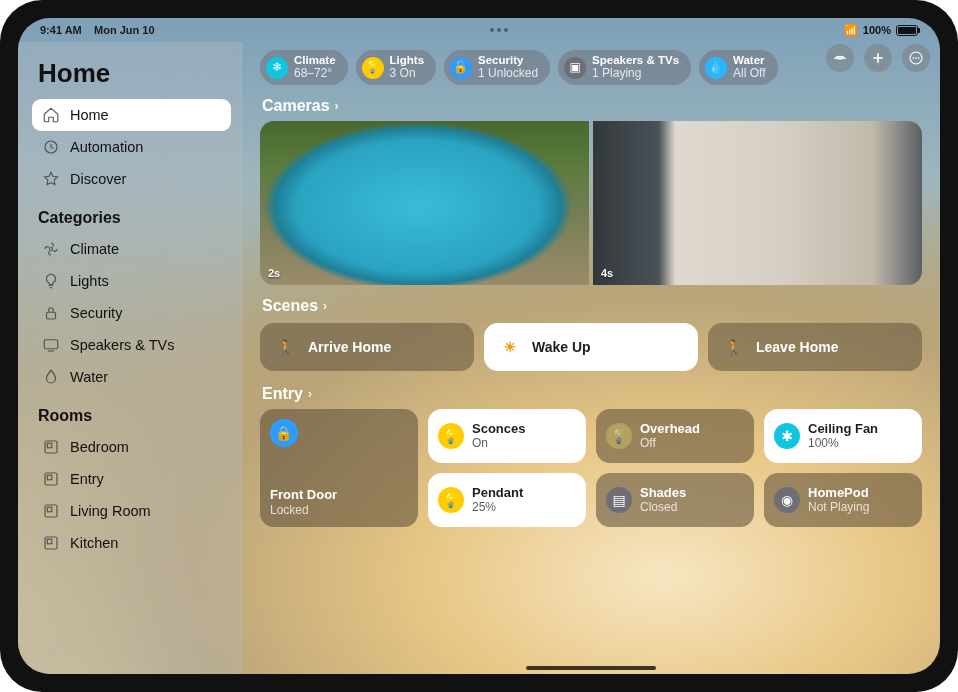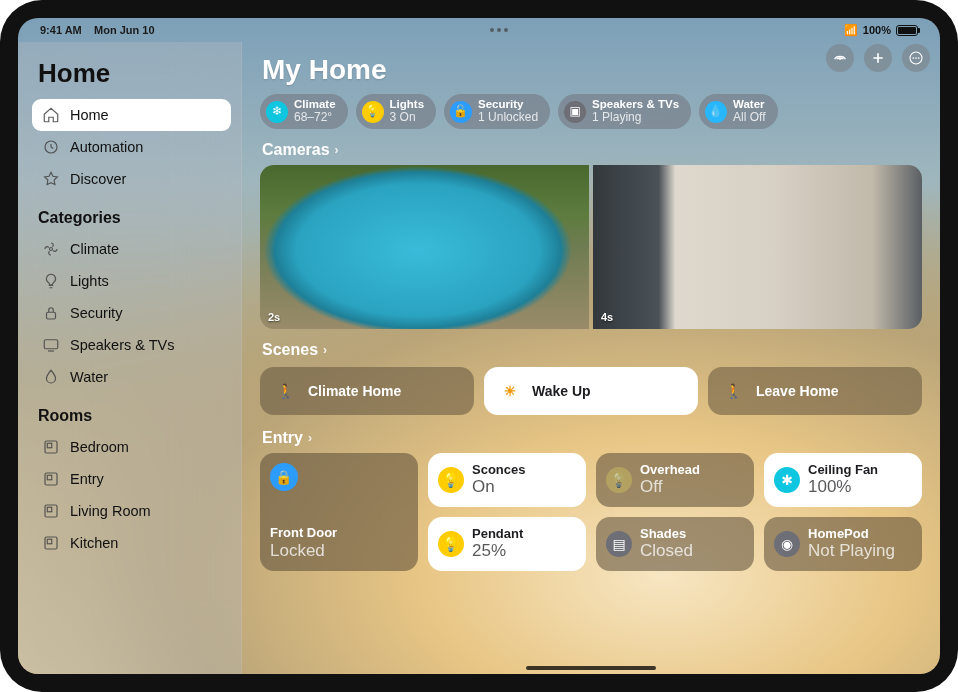--- a/index.html
+++ b/index.html
@@ -3,21 +3,21 @@
 <meta charset="utf-8">
 <style>
   * { box-sizing: border-box; margin: 0; padding: 0; font-family: -apple-system, BlinkMacSystemFont, "Segoe UI", Helvetica, Arial, sans-serif; }
   html, body { width: 958px; height: 692px; overflow: hidden; }
   .device {
     position: relative; width: 958px; height: 692px;
     background: #111; border-radius: 42px; padding: 18px;
   }
   .screen {
     position: relative; width: 100%; height: 100%;
-    border-radius: 20px; overflow: hidden;
+    border-radius: 32px; overflow: hidden;
     background:
       radial-gradient(1200px 700px at 70% 85%, #f7e6c2 0%, #e8c685 20%, #b9a478 40%, transparent 60%),
       linear-gradient(180deg, #7da0b8 0%, #9fb6bd 25%, #b5a77c 55%, #d7c18e 80%, #e8d2a2 100%);
     padding-left: 24px;
   }
   
   .statusbar {
     position: absolute; top: 0; left: 0; right: 0; height: 24px;
     display: flex; justify-content: space-between; align-items: center;
     padding: 0 22px; font-size: 11px; font-weight: 600; color: #1b1b1b;
@@ -102,21 +102,21 @@
   
   .tileGrid{ display:grid; grid-template-columns: repeat(4, 1fr); grid-auto-rows: 54px; gap:10px;}
   .tile{
     border-radius:14px; padding:8px 10px; cursor:pointer;
     background: rgba(90,75,55,0.55); backdrop-filter: blur(15px); color:#fff;
     display:flex; align-items:center; gap:8px; font-size:13px;
   }
   .tile.on{ background:#fff; color:#1e1e22;}
   .tile .ticon{ width:26px;height:26px;border-radius:13px;display:flex;align-items:center;justify-content:center;font-size:14px;color:#fff;}
   .tile .tn{font-weight:600;line-height:1.15;}
-  .tile .ts2{font-size:17px;opacity:.75;}
+  .tile .ts2{font-size:12px;opacity:.75;}
   .tile.span2row{ grid-row: span 2; flex-direction:column; align-items:flex-start; justify-content:space-between; padding:10px;}
   .tile.span2row .ticon{width:28px;height:28px;border-radius:14px;}
   .homebar{position:absolute;bottom:4px;left:50%;transform:translateX(-50%);width:130px;height:4px;border-radius:2px;background:rgba(0,0,0,.75);}
 </style>
 </head>
 <body>
 
 <div class="device">
   <div class="screen">
 
@@ -270,21 +270,20 @@
           <div class="topicon">
               <svg viewBox="0 0 24 24">
                 <circle cx="12" cy="12" r="9" fill="none" stroke="#fff" stroke-width="1.6"></circle>
                 <circle cx="8" cy="12" r="1.3"></circle>
                 <circle cx="12" cy="12" r="1.3"></circle>
                 <circle cx="16" cy="12" r="1.3"></circle>
               </svg>
             </div>
         </div>
 
-        <div class="page-title">My Home</div>
 
         <div class="pills">
           <div class="pill">
             <span class="picon bg-cyan">❄︎</span>
             <span>
                 <div class="lbl1">Climate</div>
             <div class="lbl2">68–72°</div>
               </span>
           </div>
           <div class="pill">
@@ -332,21 +331,21 @@
           </div>
         </div>
 
         <div class="section-head" style="margin-top:12px">
           <span>Scenes</span>
           <span class="chev">›</span>
         </div>
         <div class="sceneRow">
           <div class="scene">
             <span class="sicon">🚶</span>
-            <span>Climate Home</span>
+            <span>Arrive Home</span>
           </div>
           <div class="scene on">
             <span class="sicon" style="color:#f39c12">☀︎</span>
             <span>Wake Up</span>
           </div>
           <div class="scene">
             <span class="sicon">🚶</span>
             <span>Leave Home</span>
           </div>
         </div>

